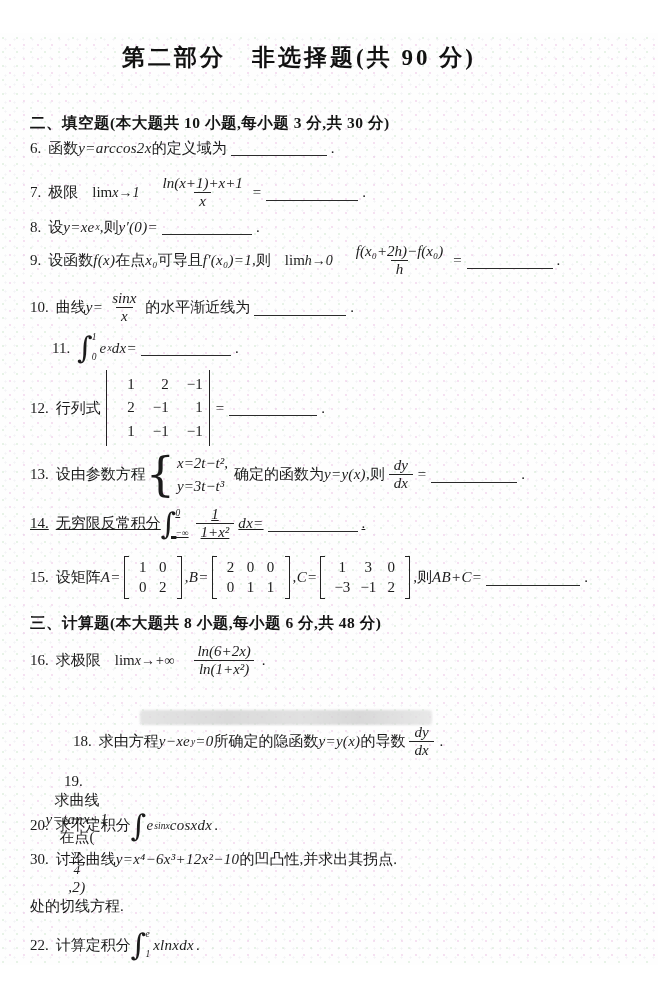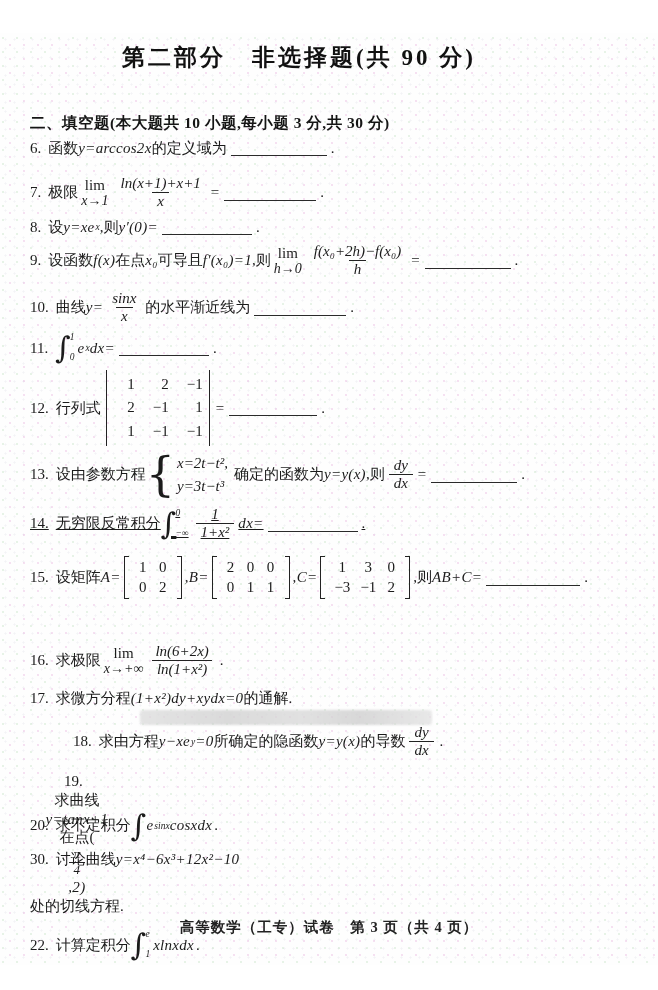--- a/index.html
+++ b/index.html
@@ -25,21 +25,21 @@
     white-space:nowrap;font-size:15px;line-height:1.25;color:#1b1b1b;
   }
   .no{margin-right:7px;font-family:"Liberation Serif",serif;}
   .cn{font-family:"Liberation Serif","DejaVu Serif",serif;font-style:normal;}
   .math{font-family:"Liberation Serif","DejaVu Serif",serif;font-style:italic;letter-spacing:0.3px;}
   .blank{display:inline-block;border-bottom:1.2px solid #2a2a2a;height:15px;margin:0 2px 0 4px;}
   .dot{margin-left:2px;}
   .frac{display:inline-flex;flex-direction:column;align-items:center;margin:0 4px;font-family:"Liberation Serif",serif;font-style:italic;line-height:1.15;}
   .frac .fr-num{padding:0 5px;}
   .frac .fr-den{border-top:1.2px solid #222;padding:0 5px;}
-  .lim{display:inline-flex;flex-direction:column;align-items:center;line-height:1;margin:0 3px;font-family:"Liberation Serif",serif;}
+  .lim{display:inline-flex;align-items:center;line-height:1;margin:0 14px;font-family:"Liberation Serif",serif;}
   .lim .lim-w{font-style:normal;}
   .lim .lim-s{font-size:14px;font-style:italic;margin-top:1px;}
   .sup{font-size:9.5px;font-style:italic;vertical-align:super;line-height:0;margin-left:1px;}
   .int-sign{font-size:30px;font-style:normal;line-height:0.85;font-family:"DejaVu Serif",serif;}
   .int-b{display:inline-flex;flex-direction:column;justify-content:space-between;height:32px;font-size:9.5px;font-style:italic;margin-left:-1px;margin-right:3px;font-family:"Liberation Serif",serif;}
   .det{display:inline-flex;flex-direction:column;border-left:1.3px solid #222;border-right:1.3px solid #222;padding:3px 6px;margin:0 5px;font-family:"Liberation Serif",serif;line-height:1.55;}
   .det .drow{display:grid;grid-template-columns:22px 34px 34px;}
   .det .drow span{text-align:right;}
   .mat{display:inline-flex;flex-direction:column;position:relative;padding:2px 9px;margin:0 3px;font-family:"Liberation Serif",serif;line-height:1.3;}
   .mat::before{content:"";position:absolute;left:0;top:0;bottom:0;width:4px;border:1.4px solid #222;border-right:none;}
@@ -130,21 +130,21 @@
     <span class="math">y=</span>
     <span class="frac">
       <span class="fr-num">sinx</span>
       <span class="fr-den">x</span>
     </span>
     <span class="cn"> 的水平渐近线为</span>
     <span class="blank" style="width:92px;"></span>
     <span class="dot">.</span>
   </div>
 
-  <div class="q" style="top:332px;">
+  <div class="q" style="top:332px;margin-left:22px;">
     <span class="no">11.</span>
     <span class="int-sign">∫</span>
     <span class="int-b">
       <span>1</span>
       <span>0</span>
     </span>
     <span class="math">e</span>
     <span class="sup">x</span>
     <span class="math">dx=</span>
     <span class="blank" style="width:90px;"></span>
@@ -252,41 +252,36 @@
         <span class="w">−1</span>
         <span>2</span>
       </span>
     </span>
     <span class="cn">,则 </span>
     <span class="math">AB+C=</span>
     <span class="blank" style="width:94px;"></span>
     <span class="dot">.</span>
   </div>
 
+  <div class="sec-h" style="top:613px;">三、计算题(本大题共 8 小题,每小题 6 分,共 48 分)</div>
 
   <div class="q" style="top:643px;">
     <span class="no">16.</span>
     <span class="cn">求极限 </span>
     <span class="lim">
       <span class="lim-w">lim</span>
       <span class="lim-s">x→+∞</span>
     </span>
     <span class="frac">
       <span class="fr-num">ln(6+2x)</span>
       <span class="fr-den">ln(1+x²)</span>
     </span>
     <span class="dot">.</span>
   </div>
 
-  <div class="q" style="top:689px;">
-    <span class="no">17.</span>
-    <span class="cn">求微方分程</span>
-    <span class="math">(1+x²)dy+xydx=0</span>
-    <span class="cn"> 的通解.</span>
-  </div>
 
   <div id="smudge"></div>
 
   <div class="q" style="top:724px;margin-left:43px;">
     <span class="no">18.</span>
     <span class="cn">求由方程 </span>
     <span class="math">y−xe</span>
     <span class="sup">y</span>
     <span class="math">=0</span>
     <span class="cn"> 所确定的隐函数 </span>
@@ -319,28 +314,28 @@
     <span class="math">e</span>
     <span class="sup">sinx</span>
     <span class="math">cosxdx</span>
     <span class="dot">.</span>
   </div>
 
   <div class="q" style="top:850px;">
     <span class="no">30.</span>
     <span class="cn">讨论曲线 </span>
     <span class="math">y=x⁴−6x³+12x²−10</span>
+    <span class="cn"> 的凹凸性,并求出其拐点.</span>
   </div>
 
   <div class="q" style="top:929px;">
     <span class="no">22.</span>
     <span class="cn">计算定积分</span>
     <span class="int-sign">∫</span>
     <span class="int-b">
       <span>e</span>
       <span>1</span>
     </span>
     <span class="math">xlnxdx</span>
     <span class="dot">.</span>
   </div>
 
-  <div id="footer">高等数学（工专）试卷　第 3 页（共 4 页）</div>
 </div>
 
 </body></html>

